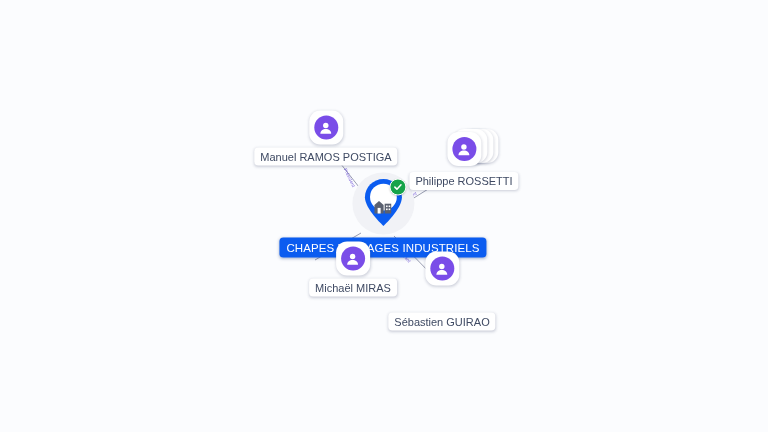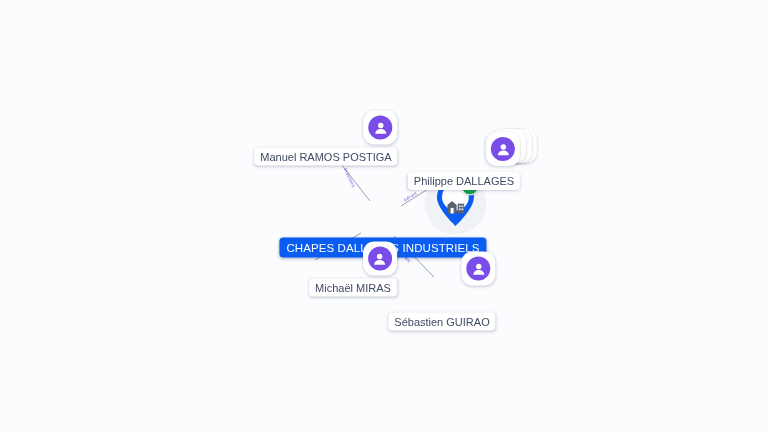--- a/index.html
+++ b/index.html
@@ -29,21 +29,21 @@
     height: 432px;
     pointer-events: none;
   }
 
   
   .node {
     position: absolute;
     transform: translate(-50%, -50%);
     display: flex;
     flex-direction: column;
-    align-items: flex-end;
+    align-items: center;
   }
 
   
   .person-card-stack {
     position: relative;
     width: 34px;
     height: 34px;
   }
   .person-card {
     position: absolute;
@@ -222,21 +222,21 @@
       <div class="person-card s2"></div>
       <div class="person-card front">
         <div class="person-avatar">
           <svg width="15" height="15" viewBox="0 0 16 16" xmlns="http://www.w3.org/2000/svg">
             <circle cx="8" cy="5.3" r="2.9" fill="#ffffff"></circle>
             <path d="M2.2 14.2 C2.2 10.9 4.8 9.0 8 9.0 C11.2 9.0 13.8 10.9 13.8 14.2 Z" fill="#ffffff"></path>
           </svg>
         </div>
       </div>
     </div>
-    <div class="node-label label-person" style="margin-top:6px;">Philippe DALLAGES</div>
+    <div class="node-label label-person" style="margin-top:6px;">Philippe ROSSETTI</div>
   </div>
 
   <div class="node" style="left:305px; top:269px;margin-left:48px;">
     <div class="person-card-stack">
       <div class="person-card front">
         <div class="person-avatar">
           <svg width="15" height="15" viewBox="0 0 16 16" xmlns="http://www.w3.org/2000/svg">
             <circle cx="8" cy="5.3" r="2.9" fill="#ffffff"></circle>
             <path d="M2.2 14.2 C2.2 10.9 4.8 9.0 8 9.0 C11.2 9.0 13.8 10.9 13.8 14.2 Z" fill="#ffffff"></path>
           </svg>

